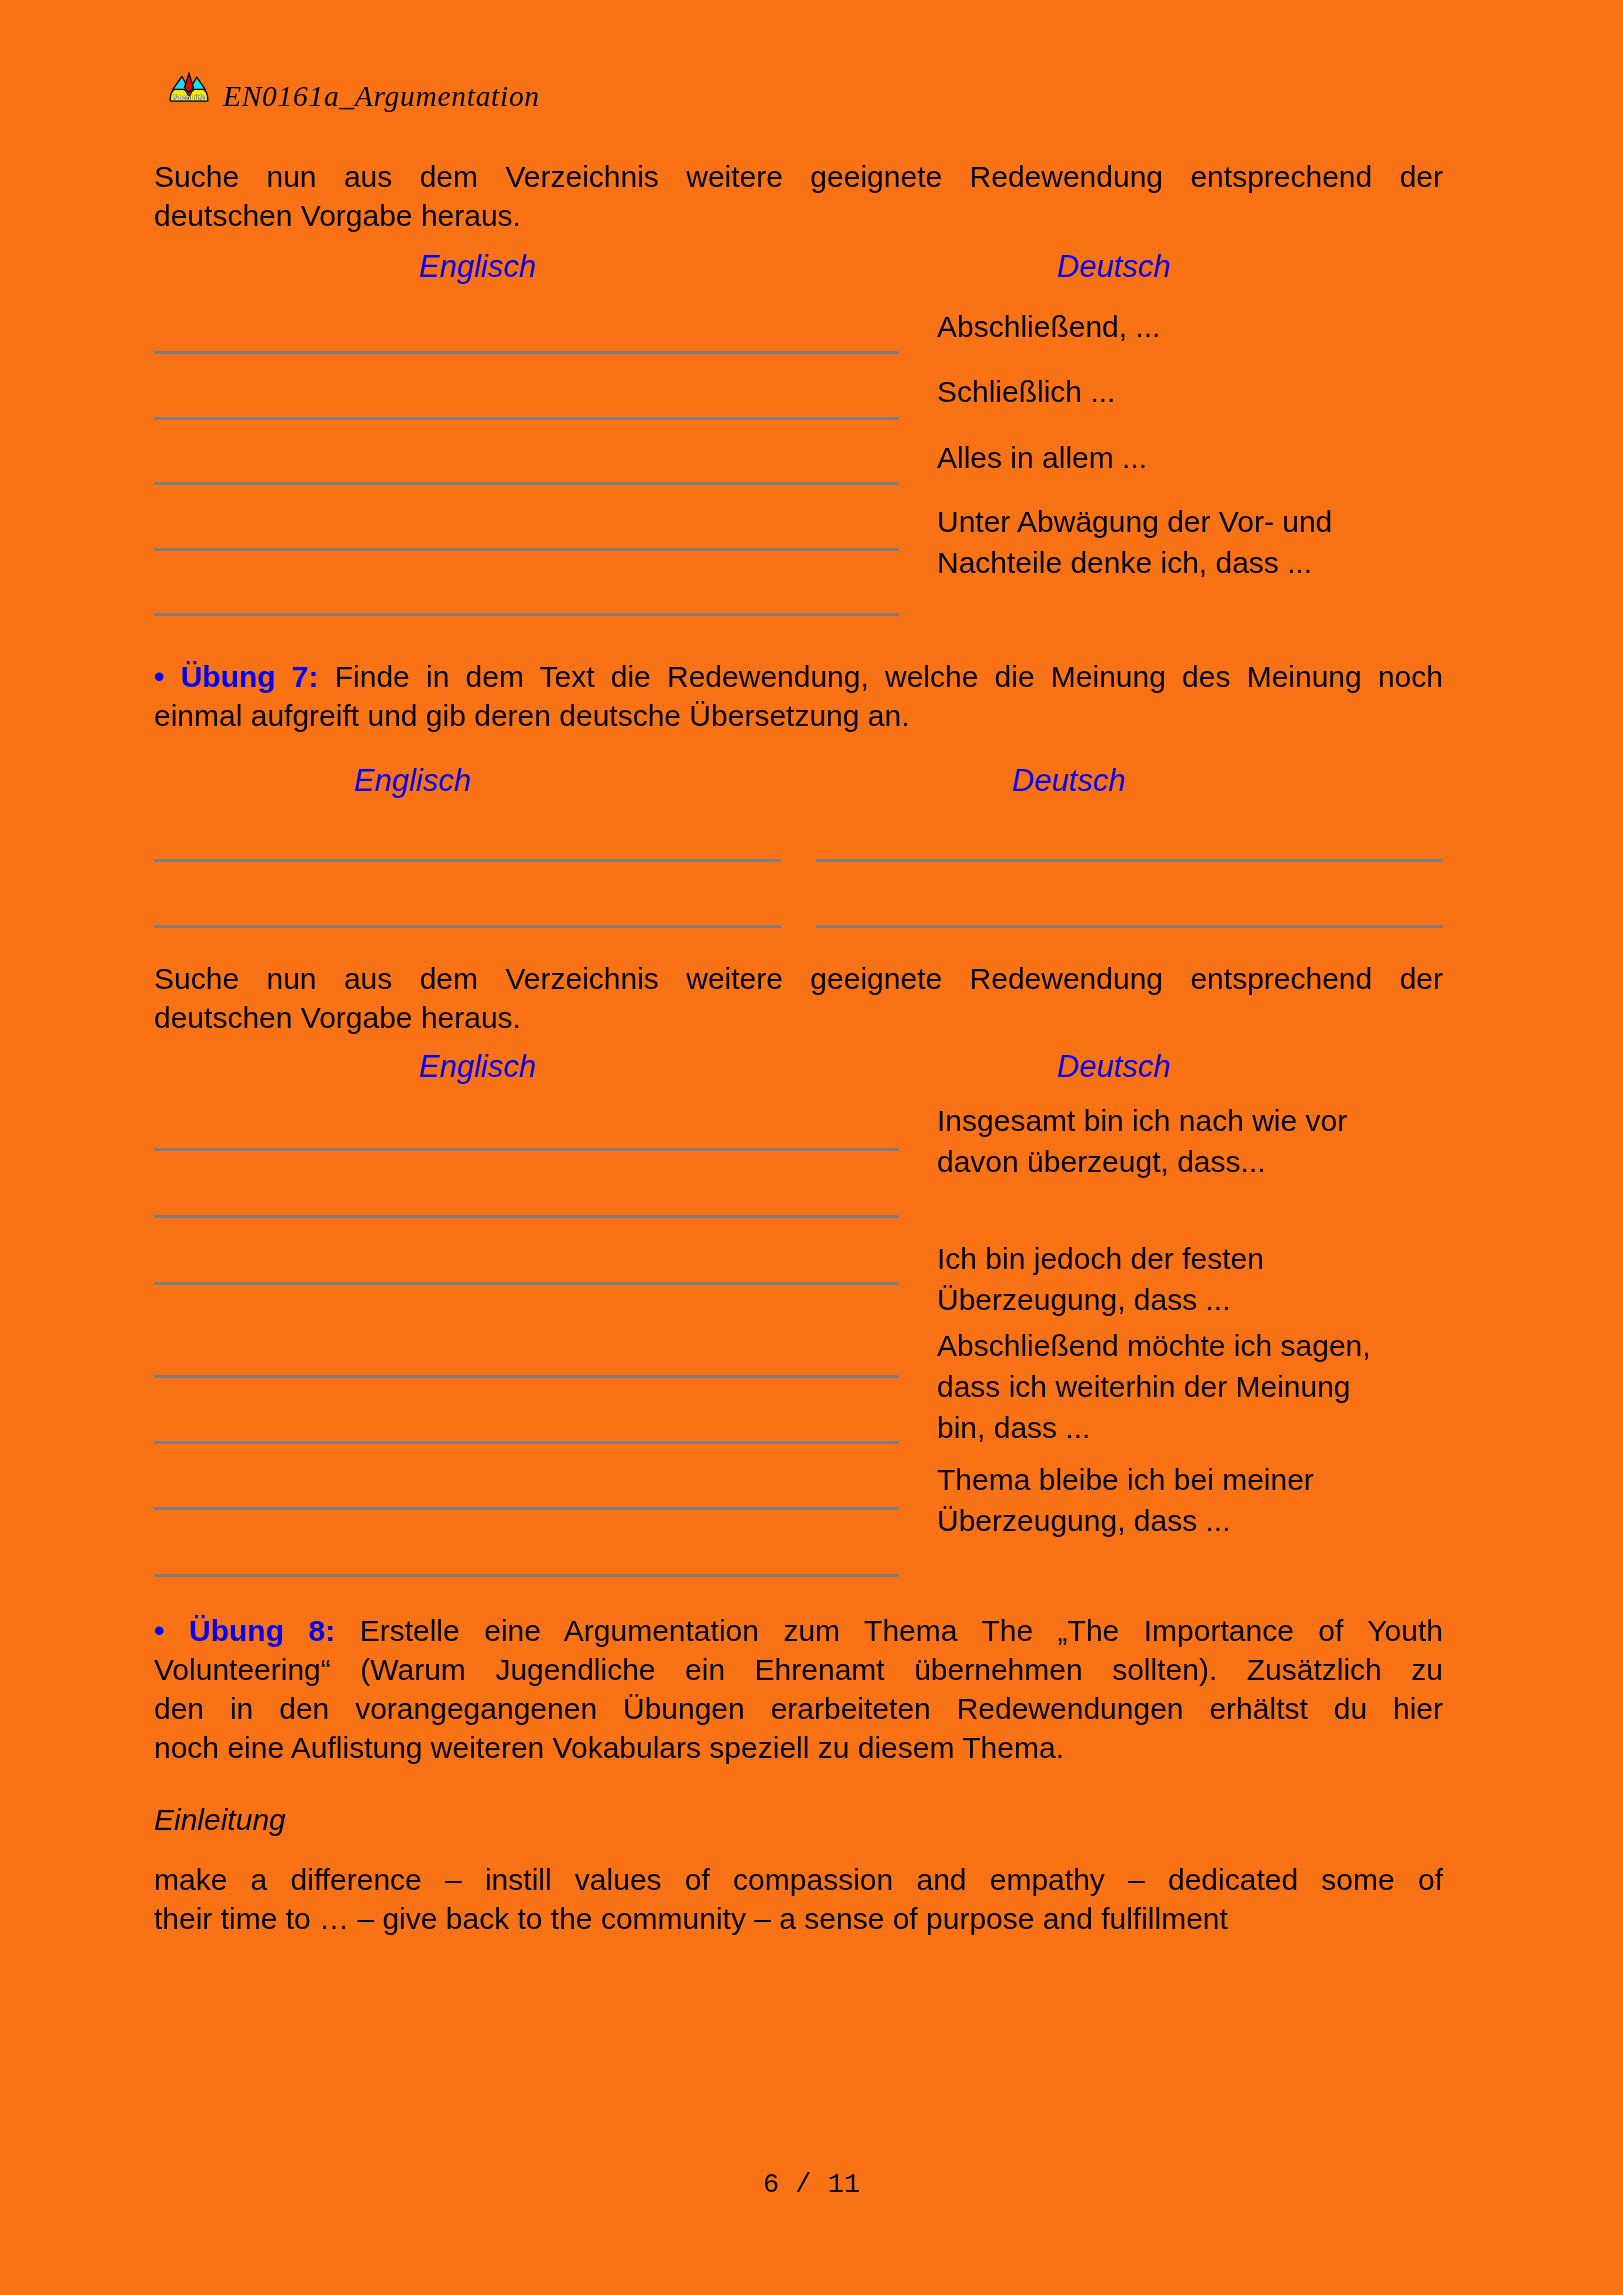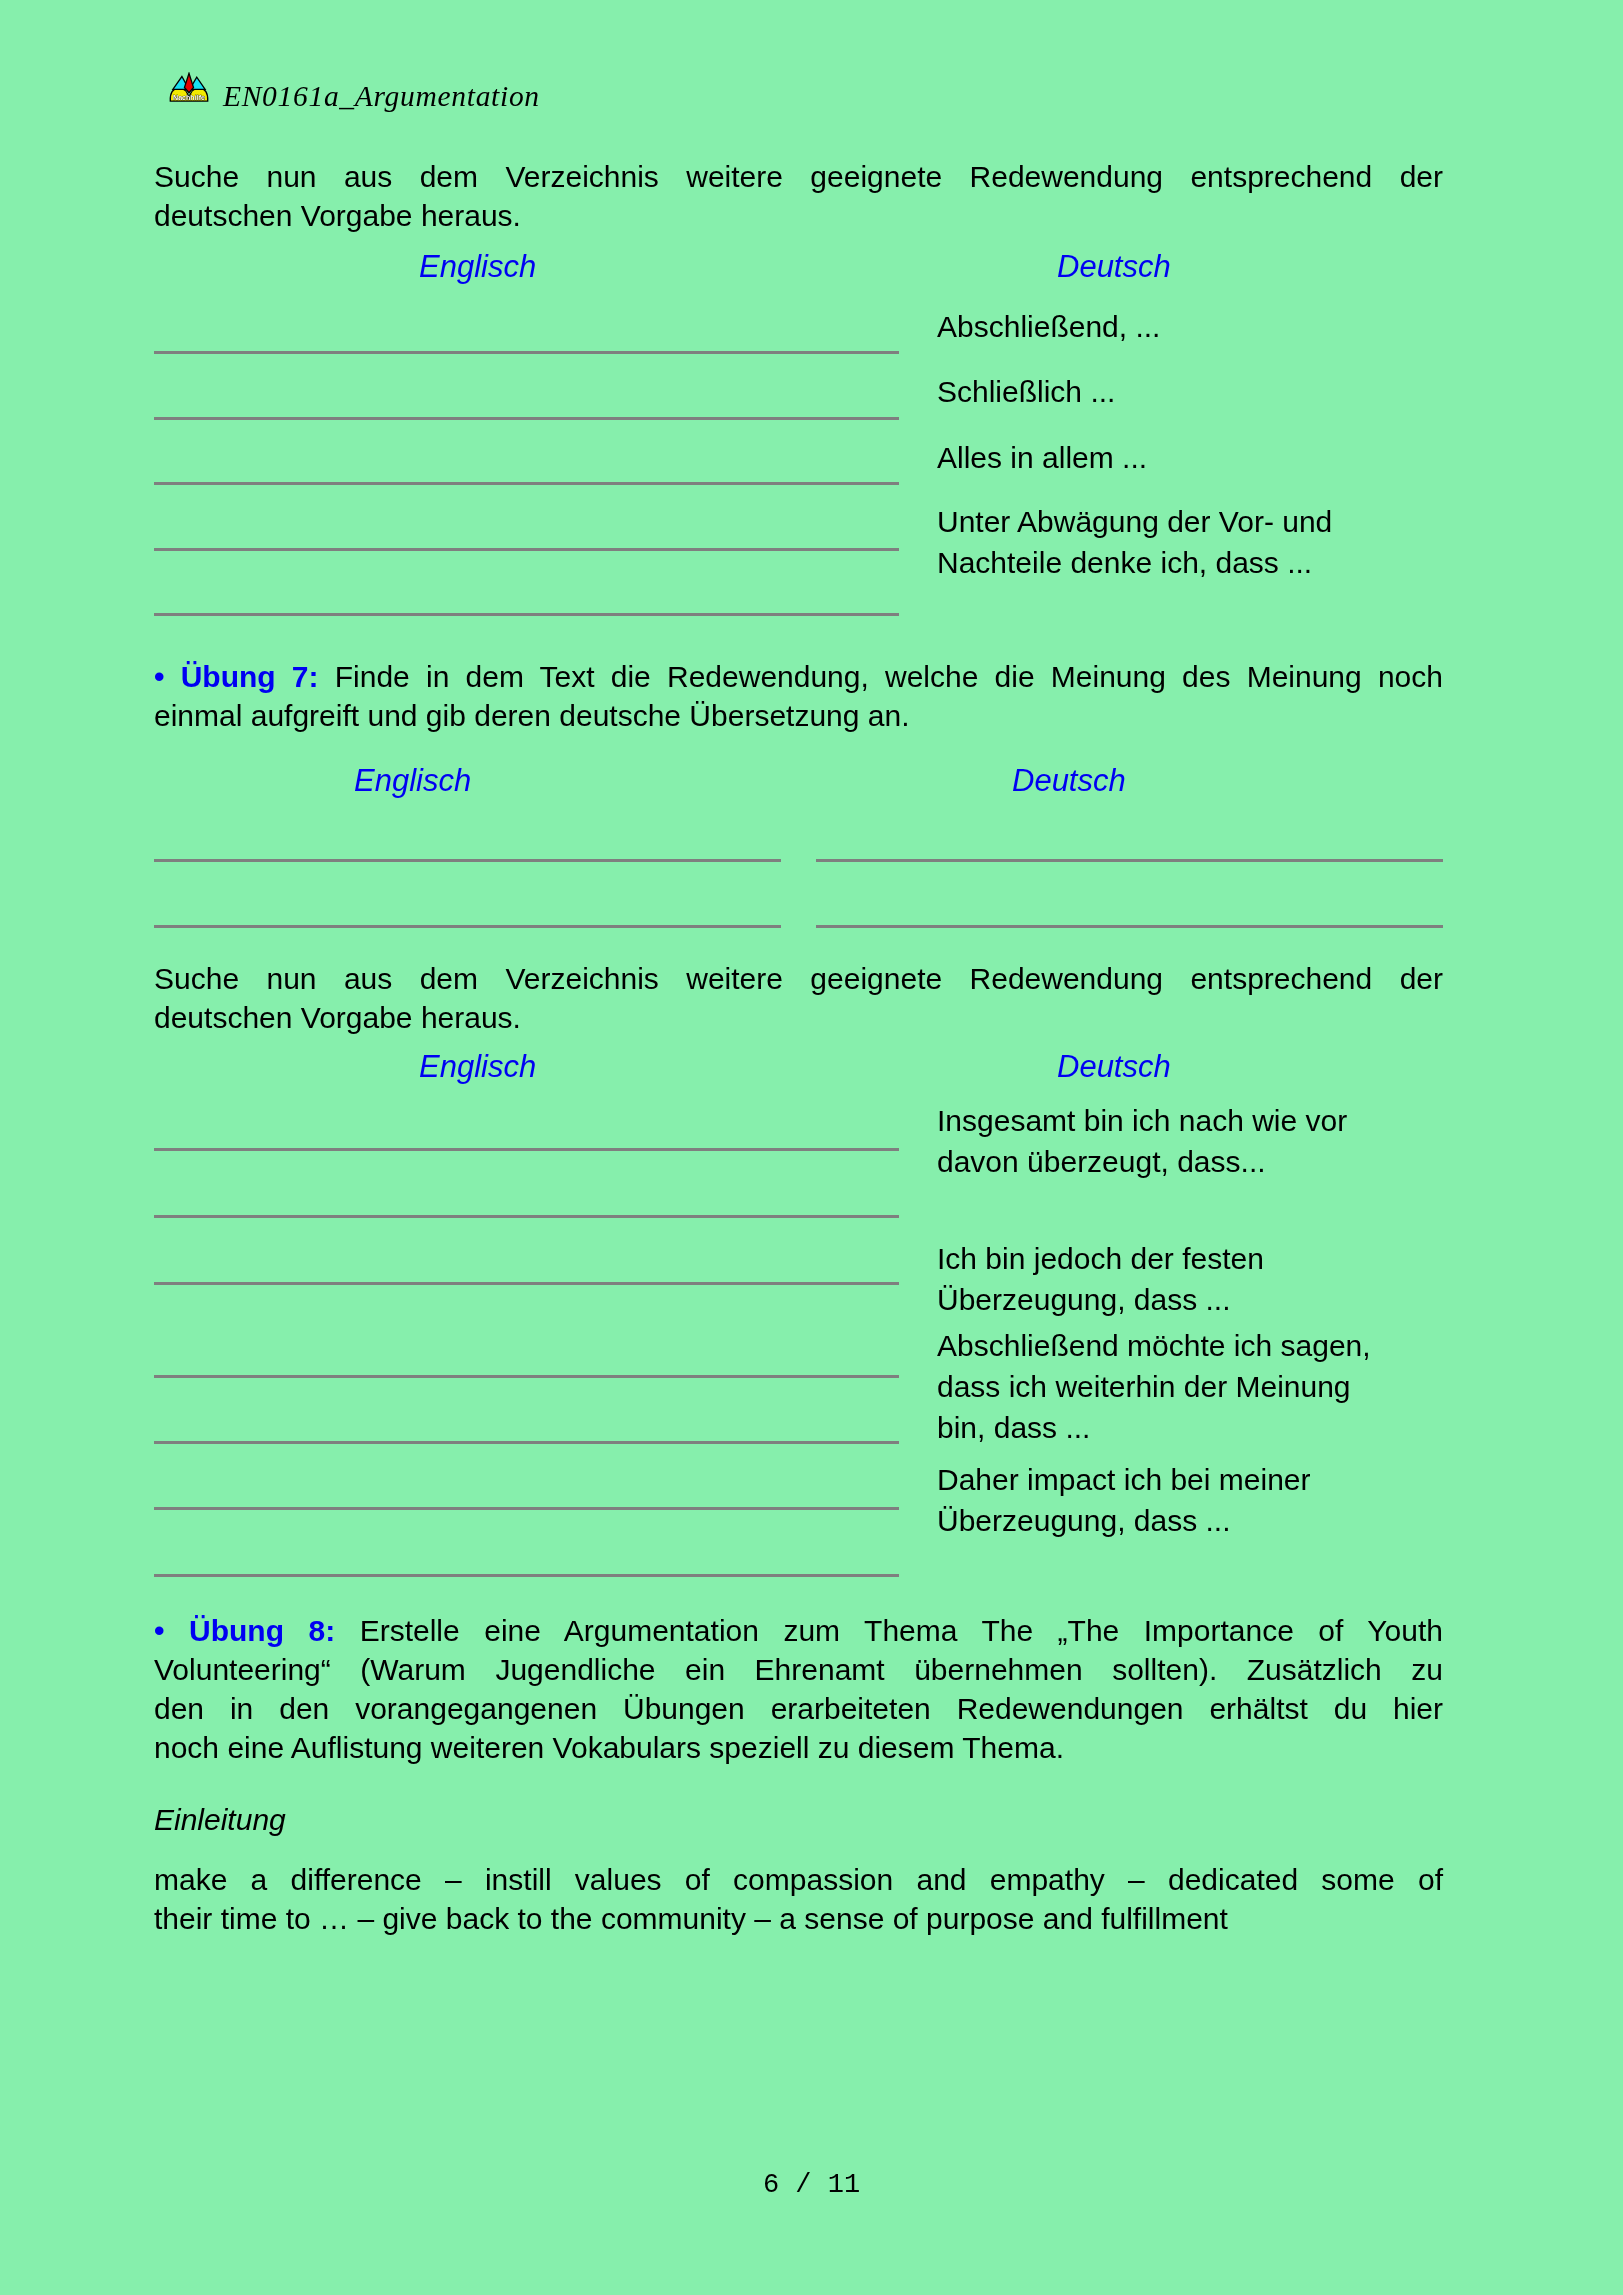--- a/index.html
+++ b/index.html
@@ -1,16 +1,16 @@
 <!DOCTYPE html>
 <html style="font-size:10.5px"><head>
 <meta charset="utf-8">
 <style>
   html,body{margin:0;padding:0;background:#fff;}
-  .page{position:relative;width:1623px;height:2295px;background:#86efac;
+  .page{position:relative;width:1623px;height:2295px;background:#f97316;
         font-family:"Liberation Sans",sans-serif;color:#000;overflow:hidden;}
   .abs{position:absolute;}
   .para{font-size:30px;line-height:39px;width:1289px;}
   .pline{display:block;}
   .jline{text-align:justify;text-align-last:justify;}
   .lead{color:#0000f2;font-weight:bold;}
   .colhead{width:229px;font-size:31px;font-style:italic;color:#0000f2;}
   .blank{height:3.3px;background:#7f7f7f;}
   .gphrase{left:937px;width:530px;font-size:30px;line-height:41px;white-space:pre-line;}
   .doccode{font-family:"Liberation Serif",serif;font-style:italic;font-size:29.5px;letter-spacing:0.7px;}
@@ -80,21 +80,21 @@
   <div class="abs blank" style="left:154px;top:1507px;width:745px"></div>
   <div class="abs blank" style="left:154px;top:1574px;width:745px"></div>
 
   <div class="abs gphrase" style="top:1100px">Insgesamt bin ich nach wie vor
 davon überzeugt, dass...</div>
   <div class="abs gphrase" style="top:1238px">Ich bin jedoch der festen
 Überzeugung, dass ...</div>
   <div class="abs gphrase" style="top:1325px">Abschließend möchte ich sagen,
 dass ich weiterhin der Meinung
 bin, dass ...</div>
-  <div class="abs gphrase" style="top:1459px">Daher impact ich bei meiner
+  <div class="abs gphrase" style="top:1459px">Thema bleibe ich bei meiner
 Überzeugung, dass ...</div>
 
   <div class="abs para" style="left:154px;top:1611px">
     <span class="pline jline"><span class="lead">• Übung 8:</span> <span>Erstelle eine Argumentation zum Thema The „The Importance of Youth</span></span>
     <span class="pline jline">Volunteering“ (Warum Jugendliche ein Ehrenamt übernehmen sollten). Zusätzlich zu</span>
     <span class="pline jline">den in den vorangegangenen Übungen erarbeiteten Redewendungen erhältst du hier</span>
     <span class="pline">noch eine Auflistung weiteren Vokabulars speziell zu diesem Thema.</span>
   </div>
 
   <div class="abs heading-it" style="left:154px;top:1803px">Einleitung</div>

